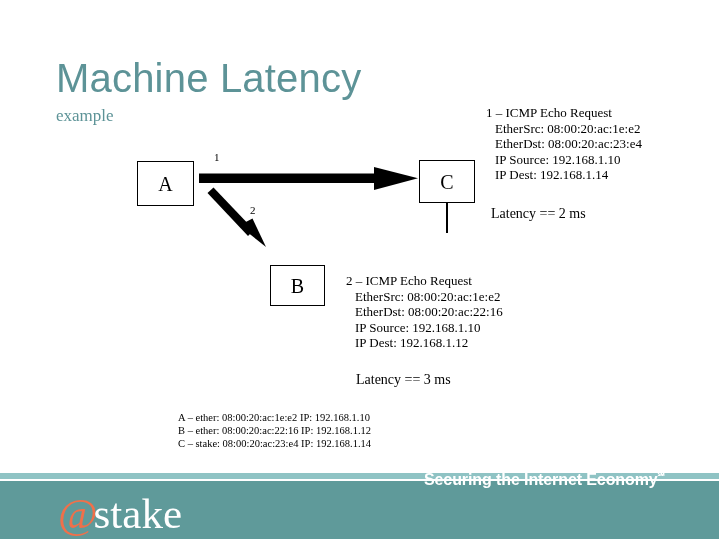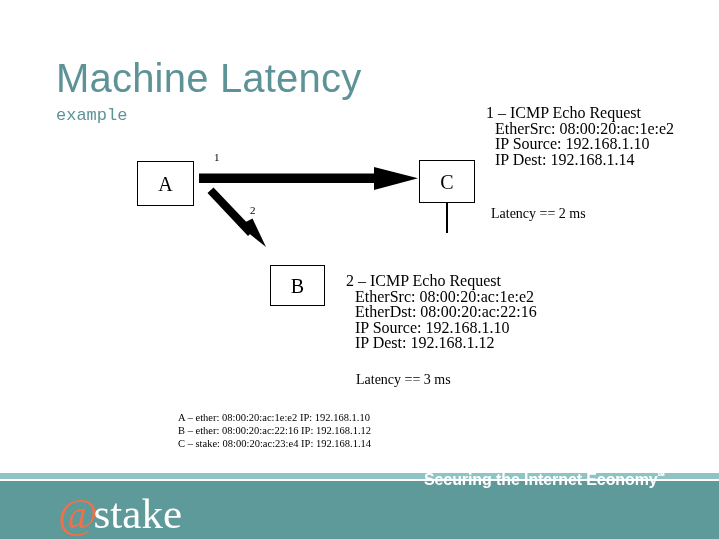--- a/index.html
+++ b/index.html
@@ -30,21 +30,21 @@
     font-weight: normal;
     letter-spacing: 0.2px;
     color: #5d9397;
     line-height: 1.05;
     white-space: nowrap;
   }
   #slide-subtitle {
     position: absolute;
     left: 56px;
     top: 106px;
-    font-family: Liberation Mono, monospace;
+    font-family: Liberation Serif, serif;
     font-size: 17px;
     font-weight: normal;
     color: #5d9397;
     white-space: nowrap;
   }
 
   
   .node-box {
     position: absolute;
     border: 1.5px solid #000000;
@@ -97,21 +97,21 @@
     color: #000000;
     line-height: 1;
   }
   #arrow-index-1 { left: 214px; top: 152px; }
   #arrow-index-2 { left: 250px; top: 205px; }
 
   
   .packet-block {
     position: absolute;
     font-family: "Liberation Serif", serif;
-    font-size: 16px;
+    font-size: 13px;
     color: #000000;
     line-height: 15.5px;
     white-space: nowrap;
   }
   .packet-block .packet-title { }
   .packet-block .packet-field { padding-left: 9px; }
   .packet-latency {
     position: absolute;
     font-family: "Liberation Serif", serif;
     font-size: 14px;
@@ -217,20 +217,21 @@
     <polygon points="11.5,7 17.5,1.5 58,44 52,50" fill="#000000"></polygon>
     <polygon points="43,39.5 70,61 56.5,32.5" fill="#000000"></polygon>
   </svg>
 
   <div class="arrow-index" id="arrow-index-1">1</div>
   <div class="arrow-index" id="arrow-index-2">2</div>
 
   <div class="packet-block" id="packet-1">
     <div class="packet-title">1 – ICMP Echo Request</div>
     <div class="packet-field">EtherSrc: 08:00:20:ac:1e:e2</div>
+    <div class="packet-field">EtherDst: 08:00:20:ac:23:e4</div>
     <div class="packet-field">IP Source: 192.168.1.10</div>
     <div class="packet-field">IP Dest: 192.168.1.14</div>
   </div>
   <div class="packet-latency" id="latency-1">Latency == 2 ms</div>
 
   <div class="packet-block" id="packet-2">
     <div class="packet-title">2 – ICMP Echo Request</div>
     <div class="packet-field">EtherSrc: 08:00:20:ac:1e:e2</div>
     <div class="packet-field">EtherDst: 08:00:20:ac:22:16</div>
     <div class="packet-field">IP Source: 192.168.1.10</div>

